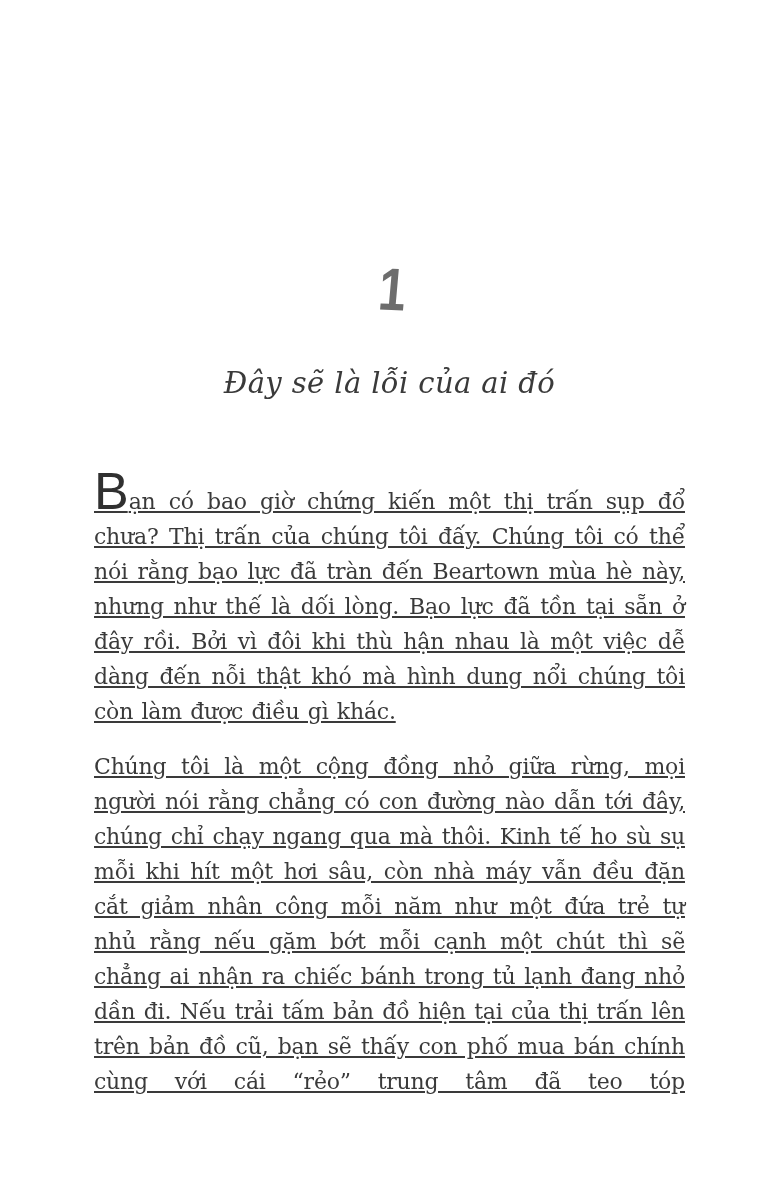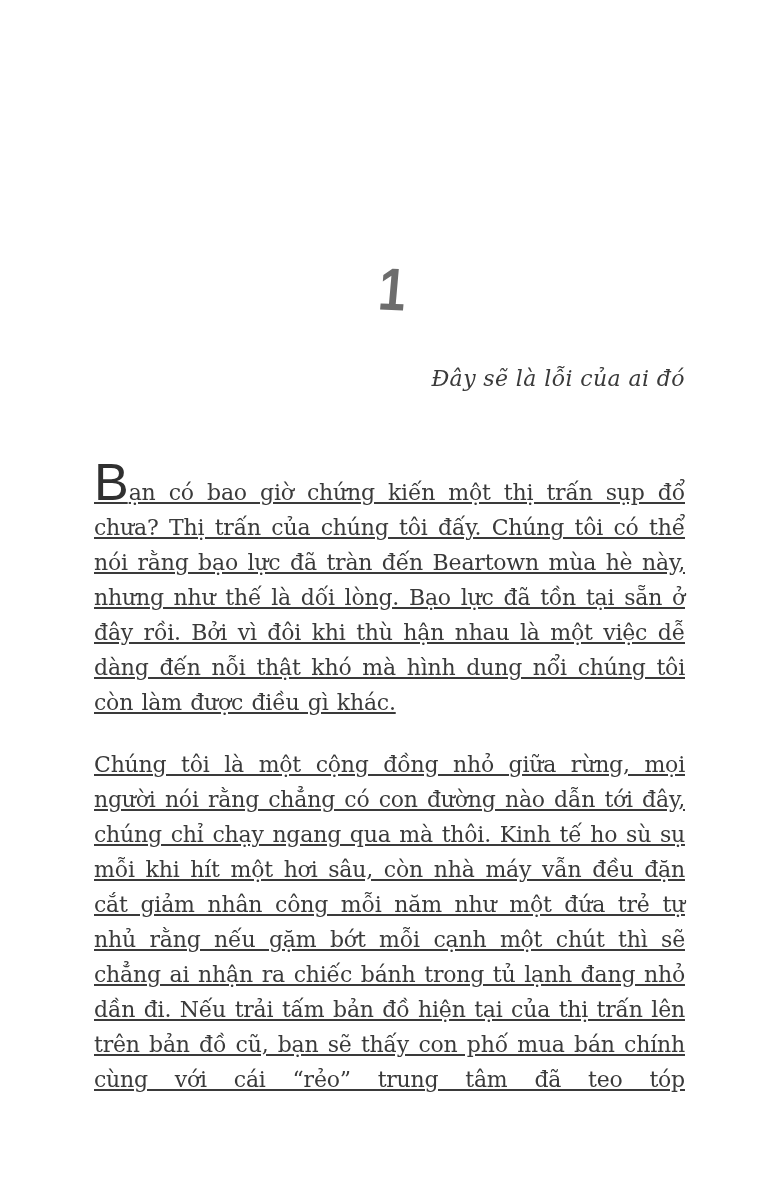--- a/index.html
+++ b/index.html
@@ -28,43 +28,43 @@
     display: inline-block;
     font-family: "Liberation Sans", sans-serif;
     font-weight: 700;
     font-size: 60px;
     color: #6d6d6d;
     transform: rotate(2deg) skewX(-3deg) scaleX(0.82);
     transform-origin: center bottom;
   }
   .chapter-title {
     margin: 46px 0 0 0;
-    text-align: right;
+    text-align: center;
     font-family: "DejaVu Serif", serif;
     font-style: italic;
     font-weight: 400;
-    font-size: 22px;
+    font-size: 29px;
     letter-spacing: 0.4px;
     color: #3a3a3a;
   }
   .body-text {
     margin-top: 84px;
     text-decoration: underline;
   }
   .para {
     margin: 0;
     font-size: 22px;
     line-height: 35px;
     letter-spacing: -0.2px;
     word-spacing: 1.5px;
     text-align: justify;
     color: #3a3a3a;
   }
   .para + .para {
-    margin-top: 27px;
+    margin-top: 20px;
   }
   .para.continues {
     text-align-last: justify;
   }
   .initial {
     font-family: "Liberation Sans", sans-serif;
     font-weight: 400;
     font-size: 52px;
     line-height: 0; 
     color: #303030;

